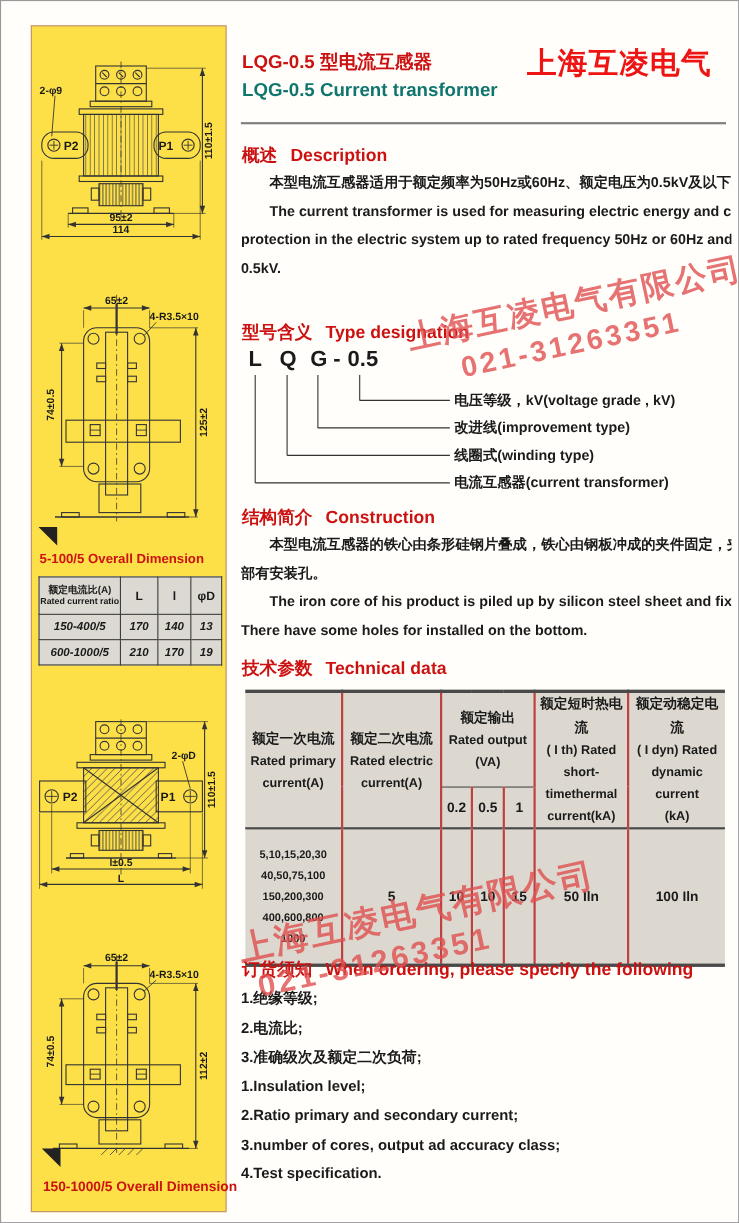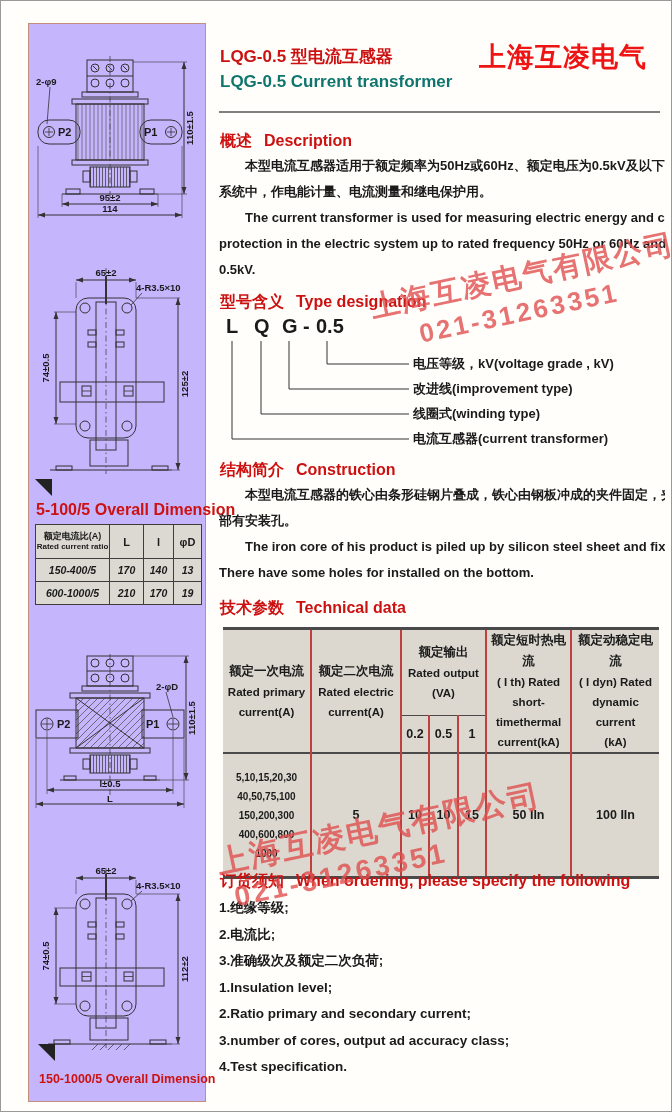--- a/index.html
+++ b/index.html
@@ -1,26 +1,26 @@
 <!DOCTYPE html>
 <html><head>
 <meta charset="utf-8">
 <style>
   html,body{margin:0;padding:0;background:#ffffff;}
   .page{position:relative;width:672px;height:1112px;background:#fffefb;
         font-family:"Liberation Sans",sans-serif;font-weight:bold;color:#1a1a1a;
         box-sizing:border-box;border:1px solid #999;overflow:hidden;}
   
   .left-panel{position:absolute;left:27px;top:22px;width:178px;height:1079px;
-              border:1px solid #c08f7a;box-sizing:border-box;background:#c4b5fd;}
+              border:1px solid #c08f7a;box-sizing:border-box;background:#fde047;}
   .left-panel svg{position:absolute;overflow:visible;}
   svg text{font-family:"Liberation Sans",sans-serif;font-weight:bold;fill:#1a1a1a;}
   .dim{font-size:9.5px;}
   .pt{font-size:11px;}
-  .lt-title{position:absolute;left:7px;top:477px;font-size:16px;color:#cc1111;white-space:nowrap;}
+  .lt-title{position:absolute;left:7px;top:477px;font-size:12px;color:#cc1111;white-space:nowrap;}
   .lt-title2{position:absolute;left:10px;top:1048px;font-size:12.5px;color:#cc1111;white-space:nowrap;}
   .tri{position:absolute;width:0;height:0;border-top:17px solid #222;border-left:17px solid transparent;}
   .tri1{left:6px;top:455px;} .tri2{left:9px;top:1020px;}
   .ltable{position:absolute;left:6px;top:500px;width:166px;border-collapse:collapse;
           background:#dcd9d2;table-layout:fixed;padding-left:46px;}
   .ltable th,.ltable td{border:1px solid #3d3d3d;text-align:center;padding:0;}
   .ltable th{height:33px;font-size:11px;}
   .ltable td{height:22px;font-size:10.5px;font-style:italic;}
   .th-zh{font-size:9px;line-height:11px;} .th-en{font-size:8px;line-height:10px;}
   
@@ -336,21 +336,20 @@
   <div class="brand">上海互凌电气</div>
   <div class="title-zh">LQG-0.5 型电流互感器</div>
   <div class="title-en">LQG-0.5 Current transformer</div>
   <div class="divider"></div>
 
   <div class="sec-h h-desc">
     <span class="zh">概述</span><span class="en">Description</span>
   </div>
   <div class="paras p-desc">
     <div class="pline ind">本型电流互感器适用于额定频率为50Hz或60Hz、额定电压为0.5kV及以下的电力</div>
-    <div class="pline">系统中，作电能计量、电流测量和继电保护用。</div>
     <div class="pline ind">The current transformer is used for measuring electric energy and current , relay</div>
     <div class="pline">protection in the electric system up to rated frequency 50Hz or 60Hz and rated voltage</div>
     <div class="pline">0.5kV.</div>
   </div>
 
   <div class="sec-h h-type">
     <span class="zh">型号含义</span><span class="en">Type designation</span>
   </div>
 
   <svg class="tree" width="436" height="142" viewBox="0 0 436 142">

